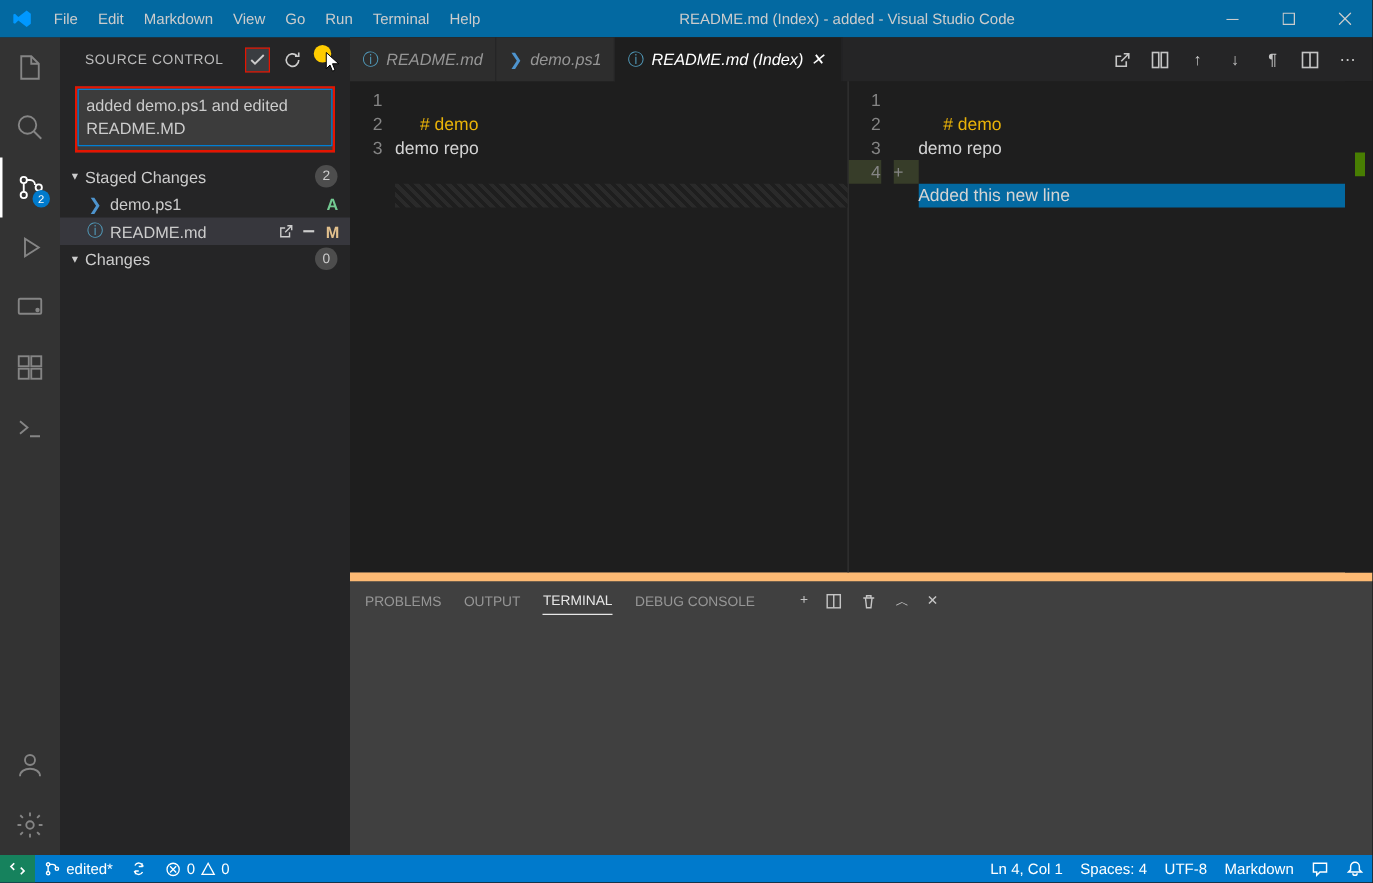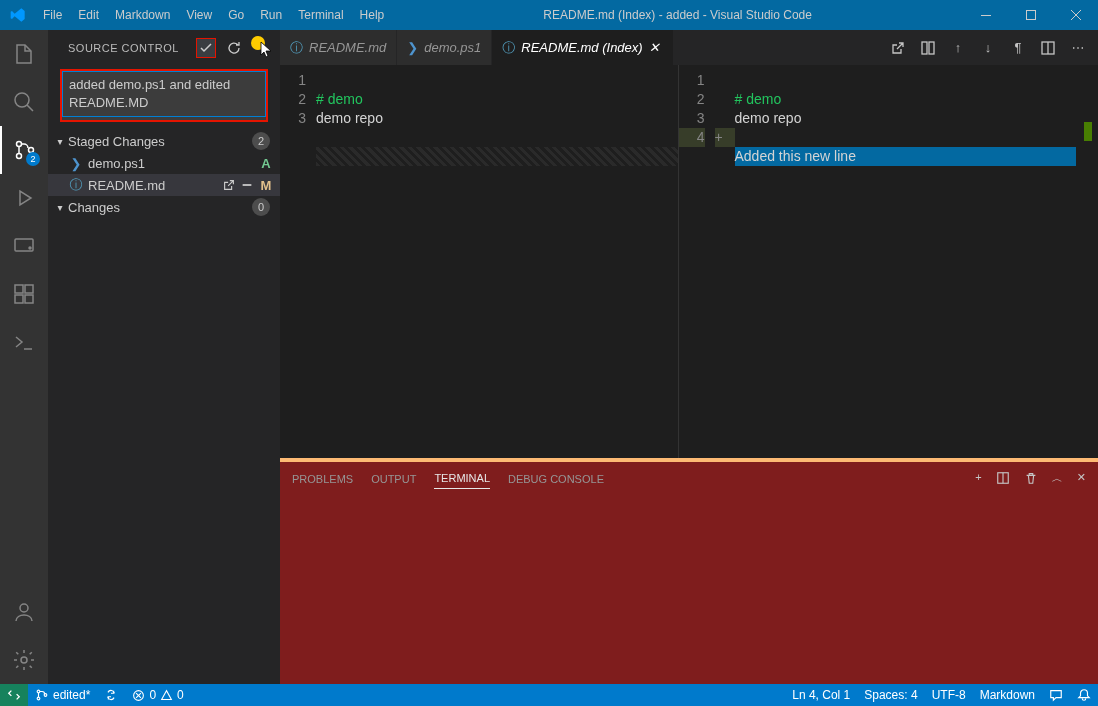--- a/index.html
+++ b/index.html
@@ -42,29 +42,29 @@
 .tab .close { width: 14px; visibility: hidden; }
 .tab.active .close { visibility: visible; }
 .tab .file-ico { font-style: normal; }
 .tabs-actions { margin-left: auto; display: flex; gap: 14px; padding-right: 12px; color: #c5c5c5; }
 .tabs-actions .icon-btn { width: 16px; cursor: pointer; display: flex; align-items: center; justify-content: center; }
 .diff-container { flex: 1; display: flex; min-height: 0; position: relative; }
 .diff-pane { flex: 1; display: flex; font-family: Consolas, monospace; font-size: 14px; line-height: 19px; padding-top: 6px; position: relative; }
 .gutter { width: 36px; text-align: right; color: #858585; padding-right: 10px; flex-shrink: 0; }
 .gutter2 { width: 20px; text-align: left; color: #858585; flex-shrink: 0; }
 .code { flex: 1; white-space: pre; color: #d4d4d4; }
-.code .kw { color: #22c55e; }
+.code .kw { color: #eab308; margin-left: 20px; }
 .line-added { background: #0369a1; display: inline-block; width: 100%; }
 .line-added-gutter { background: #373d29; }
 .plus-sign { color: #858585; }
 .hatching { height: 19px; background: repeating-linear-gradient(45deg, #2a2a2a 0, #2a2a2a 3px, #1e1e1e 3px, #1e1e1e 6px); }
 .diff-pane.left { border-right: 1px solid #333; }
 .minimap-right { width: 22px; background: #1e1e1e; }
 .minimap-added { height: 19px; background: #487e02; margin-left: 8px; width: 8px; }
-.panel { height: 226px; background: #7f1d1d; border-top: 4px solid #fdba74; display: flex; flex-direction: column; }
+.panel { height: 226px; background: #404040; border-top: 7px solid #fdba74; display: flex; flex-direction: row; }
 .panel-tabs { display: flex; align-items: center; height: 33px; padding: 0 12px; gap: 18px; font-size: 11px; color: #969696; }
 .panel-tab { cursor: pointer; padding: 4px 0; }
 .panel-tab.active { color: #e7e7e7; border-bottom: 1px solid #e7e7e7; }
 .panel-spacer { flex: 1; }
 .term-select { background: #3c3c3c; border: 1px solid #3c3c3c; color: #ccc; padding: 2px 18px 2px 6px; font-size: 12px; position: relative; }
 .panel-actions { display: flex; gap: 14px; color: #c5c5c5; }
 .panel-actions .icon-btn { cursor: pointer; }
 .term-body { flex: 1; padding: 4px 14px; font-family: Consolas, monospace; font-size: 13.5px; color: #cccccc; line-height: 18px; }
 .statusbar { height: 22px; background: #007acc; color: #fff; display: flex; align-items: center; font-size: 12px; }
 .status-item { padding: 0 7px; height: 22px; display: flex; align-items: center; gap: 4px; cursor: pointer; }

